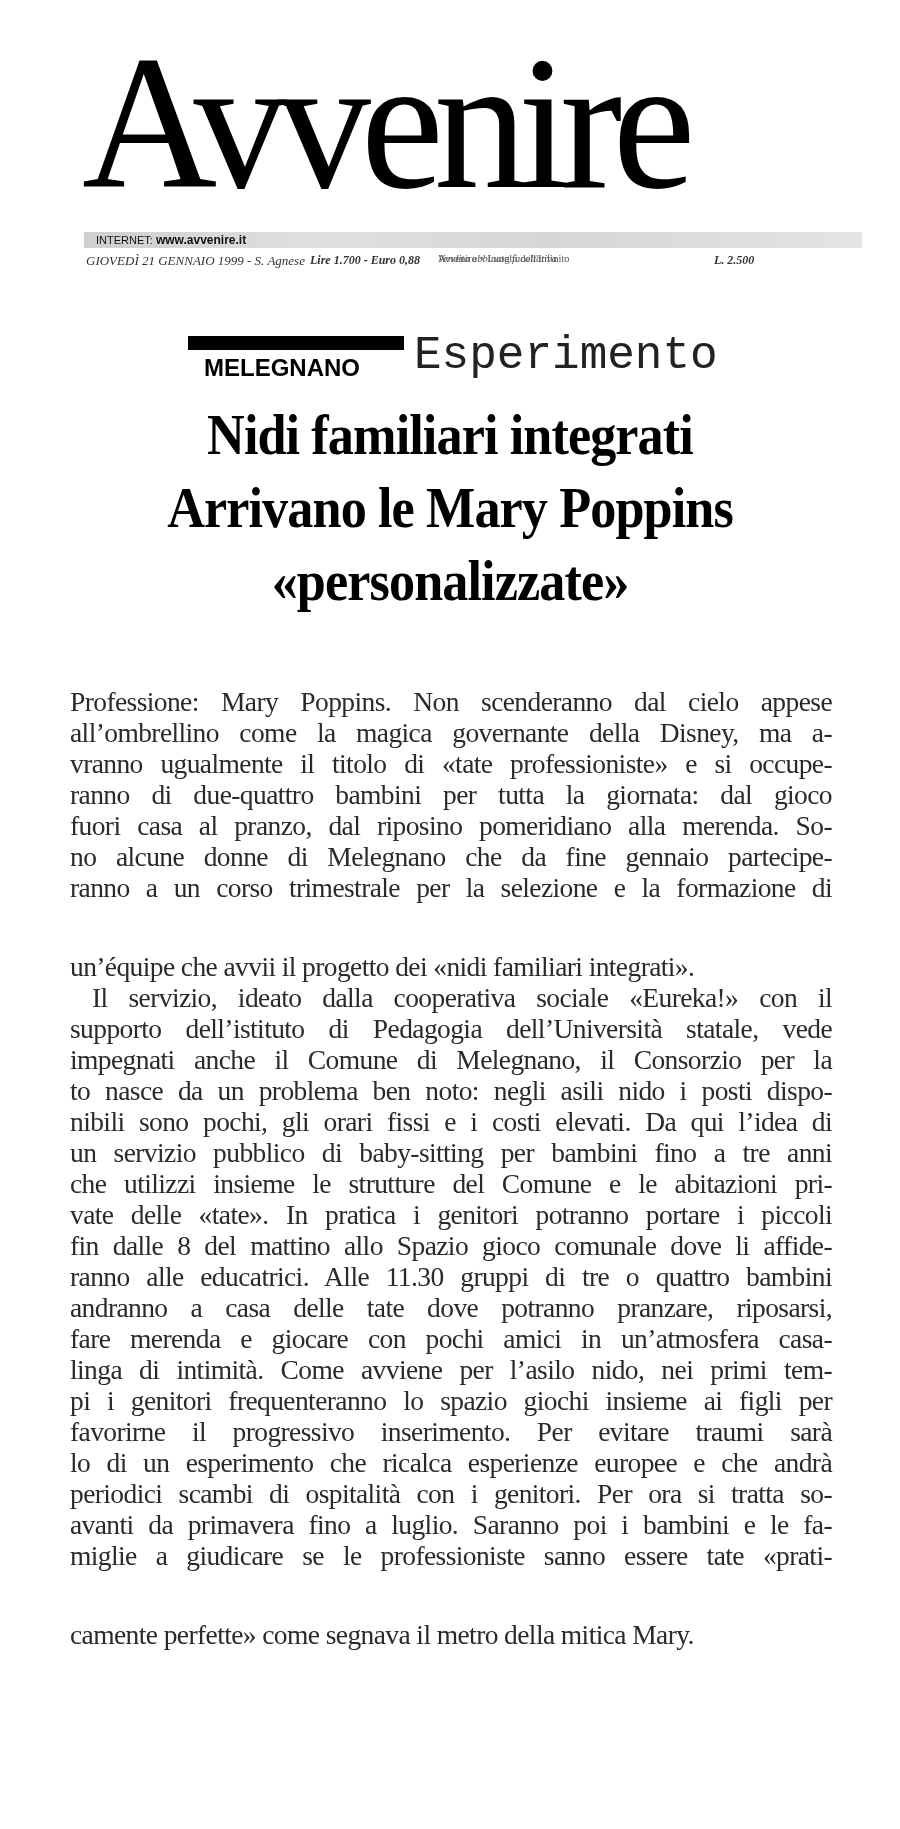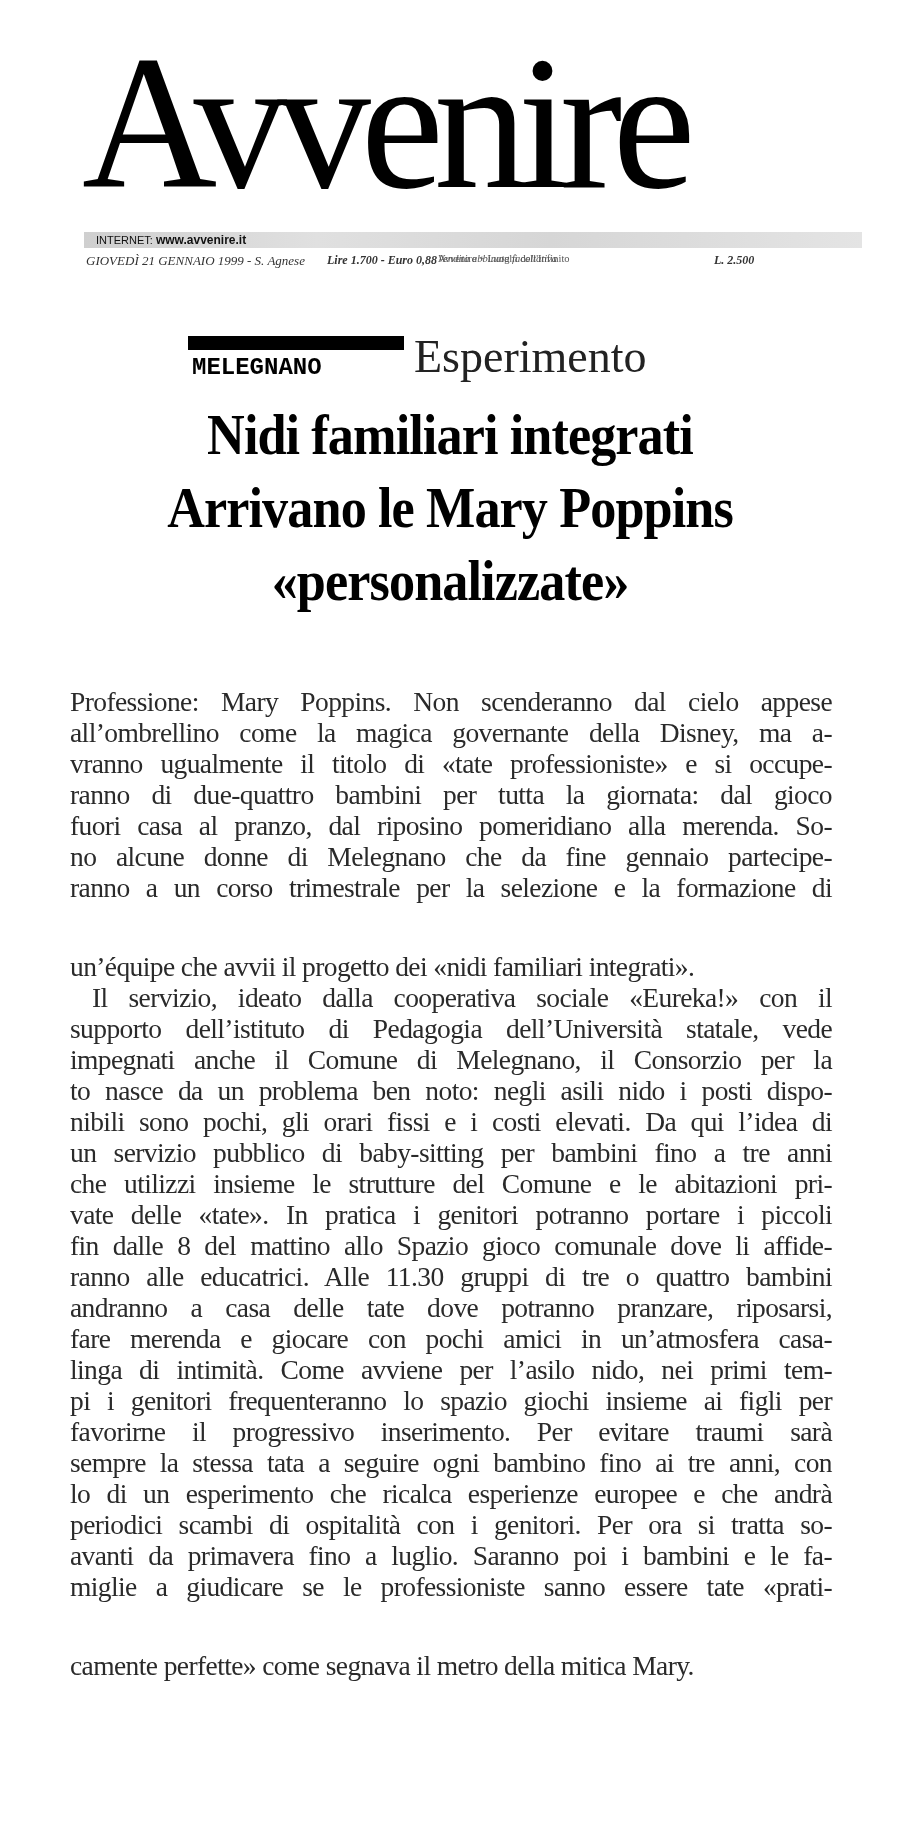--- a/index.html
+++ b/index.html
@@ -21,35 +21,35 @@
     white-space: nowrap;
   }
   .strip .internet b { font-weight: bold; font-size: 12px; }
   .dateline {
     position: absolute; left: 86px; top: 253px; width: 690px; height: 16px;
     font-family: Liberation Serif, serif; font-style: italic; font-size: 12px; color: #333;
     white-space: nowrap;
   }
   .dateline span { position: absolute; top: 0; }
   .dateline .date { left: 0; font-size: 13px; }
-  .dateline .price { left: 241px; font-weight: bold; }
+  .dateline .price { left: 224px; font-weight: bold; }
   .dateline .combo { left: 352px; font-size: 10.5px; color: #555; }
   .dateline .combo .up { font-style: normal; }
   .dateline .price2 { left: 628px; font-weight: bold; }
 
   .kicker { position: absolute; left: 188px; top: 330px; height: 70px; }
   .kicker .bar { position: absolute; left: 0; top: 6px; width: 216px; height: 14px; background: #000; }
   .kicker .place {
-    position: absolute; left: 4px; top: 24px; width: 216px;
-    font-family: Liberation Mono, monospace; font-weight: bold; font-size: 24px; letter-spacing: 0px;
+    position: absolute; left: 16px; top: 24px; width: 216px;
+    font-family: Liberation Sans, sans-serif; font-weight: bold; font-size: 24px; letter-spacing: 0px;
     color: #000; white-space: nowrap;
   }
   .kicker .topic {
     position: absolute; left: 226px; top: 0px;
-    font-family: Liberation Serif, serif; font-size: 46px; color: #222; white-space: nowrap;
+    font-family: Liberation Mono, monospace; font-size: 46px; color: #222; white-space: nowrap;
   }
   .headline {
     position: absolute; left: 0; top: 398px; width: 900px; text-align: center;
     font-family: Liberation Serif, serif; font-weight: bold; color: #000;
     font-size: 58px; line-height: 73px; letter-spacing: -1px;
   }
   .headline div { white-space: nowrap; transform: scaleX(0.9); }
   .body {
     position: absolute; left: 70px; top: 686px; width: 762px;
     font-family: "Liberation Serif", serif; font-size: 27.5px; line-height: 31px;
@@ -110,19 +110,18 @@
     <div class="line">un servizio pubblico di baby-sitting per bambini fino a tre anni</div>
     <div class="line">che utilizzi insieme le strutture del Comune e le abitazioni pri-</div>
     <div class="line">vate delle «tate». In pratica i genitori potranno portare i piccoli</div>
     <div class="line">fin dalle 8 del mattino allo Spazio gioco comunale dove li affide-</div>
     <div class="line">ranno alle educatrici. Alle 11.30 gruppi di tre o quattro bambini</div>
     <div class="line">andranno a casa delle tate dove potranno pranzare, riposarsi,</div>
     <div class="line">fare merenda e giocare con pochi amici in un’atmosfera casa-</div>
     <div class="line">linga di intimità. Come avviene per l’asilo nido, nei primi tem-</div>
     <div class="line">pi i genitori frequenteranno lo spazio giochi insieme ai figli per</div>
     <div class="line">favorirne il progressivo inserimento. Per evitare traumi sarà</div>
-    <div class="line">sempre la stessa tata a seguire ogni bambino fino ai tre anni, con</div>
     <div class="line">lo di un esperimento che ricalca esperienze europee e che andrà</div>
     <div class="line">periodici scambi di ospitalità con i genitori. Per ora si tratta so-</div>
     <div class="line">avanti da primavera fino a luglio. Saranno poi i bambini e le fa-</div>
     <div class="line">miglie a giudicare se le professioniste sanno essere tate «prati-</div>
     <div class="line last">camente perfette» come segnava il metro della mitica Mary.</div>
   </div>
 
 </body></html>

